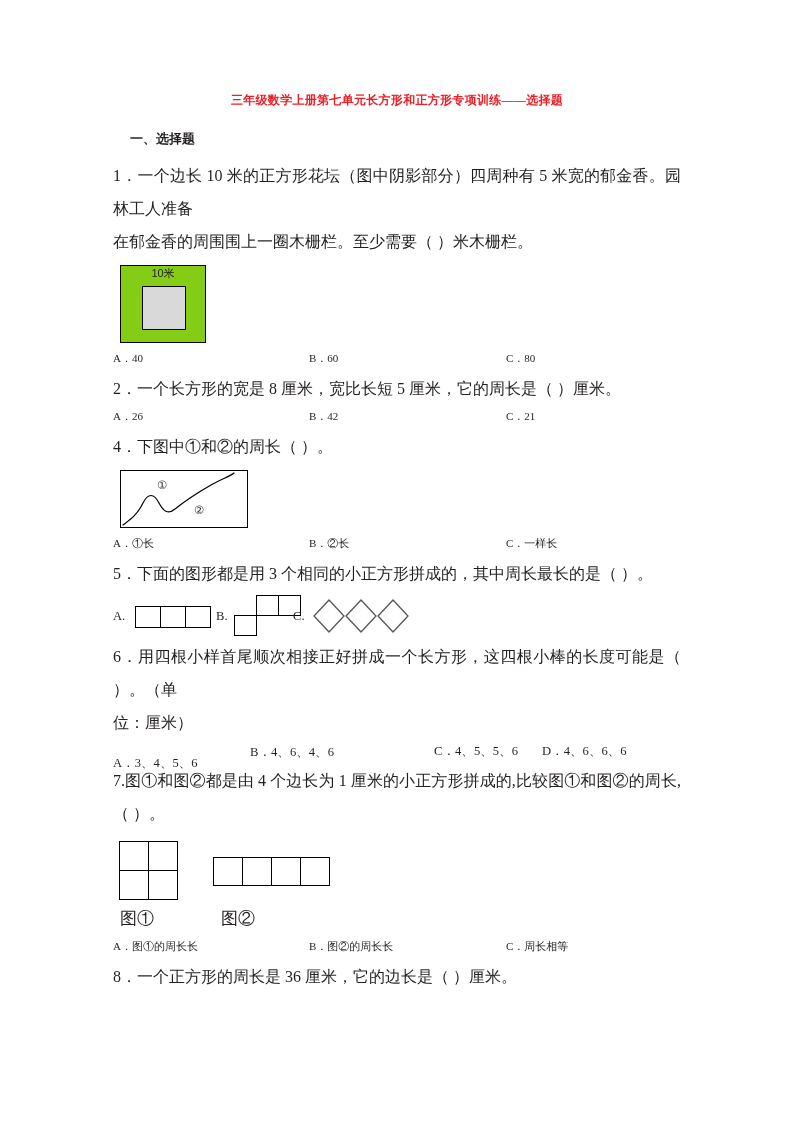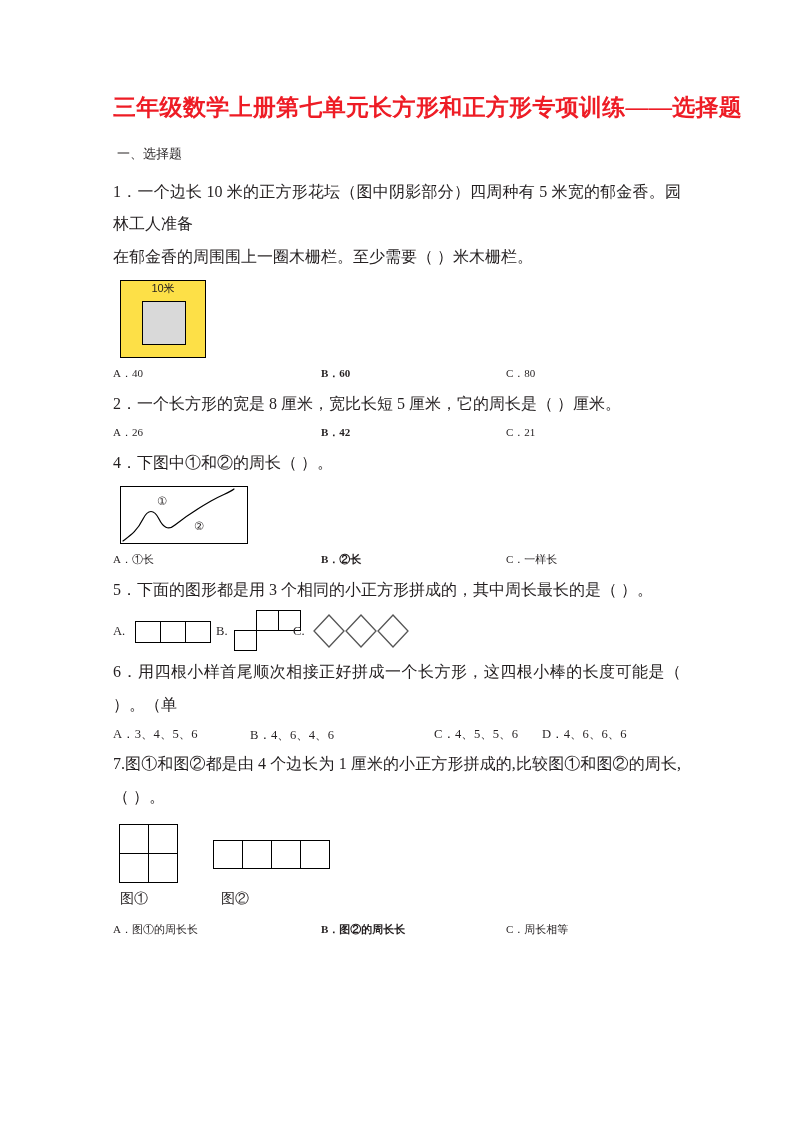--- a/index.html
+++ b/index.html
@@ -26,32 +26,32 @@
     position: absolute;
     left: 113px;
     top: 92px;
     width: 568px;
   }
 
   
   .doc-title {
     color: #ee1c25;
     font-weight: bold;
-    font-size: 23px;
+    font-size: 12px;
     letter-spacing: 0.3px;
     text-align: center;
     line-height: 1.4;
     white-space: nowrap;
     margin: 0 0 20px 0;
   }
 
   .section-head {
-    font-weight: normal;
+    font-weight: bold;
     font-size: 13px;
-    margin: 0 0 12px 4px;
+    margin: 0 0 12px 17px;
     line-height: 1.5;
   }
 
   
   .q-text {
     font-size: 16px;
     line-height: 2.05;
     margin: 0;
     text-align: justify;
   }
@@ -65,43 +65,43 @@
     line-height: 2.05;
     height: 26px;
     margin: 0;
   }
   .opt {
     position: absolute;
     top: 0;
     white-space: nowrap;
   }
   .opt.c1 { left: 0px; }
-  .opt.c2 { left: 208px; font-weight: bold; }
+  .opt.c2 { left: 196px; }
   .opt.c3 { left: 393px; }
 
   .opts4 {
     position: relative;
     font-size: 12.6px;
     line-height: 2.05;
     height: 26px;
   }
-  .opts4 .o1 { position:absolute; left: 0px;   top:0; white-space: nowrap; }
+  .opts4 .o1 { position:absolute; left: 0px;   top:12px; white-space: nowrap; }
   .opts4 .o2 { position:absolute; left: 137px; top:1px; white-space: nowrap; text-align: center; }
   .opts4 .o3 { position:absolute; left: 283px; top:0; white-space: nowrap; margin-left: 38px; }
   .opts4 .o4 { position:absolute; left: 429px; top:0; white-space: nowrap; }
 
   
   .fig-wrap { margin: 6px 0 4px 0; }
 
   .flowerbed {
     position: relative;
     width: 86px;
     height: 78px;
     border: 1.3px solid #000;
-    background: #fde047;
+    background: #84cc16;
     margin-left: 7px;
     box-sizing: border-box;
   }
   .flowerbed .label10 {
     position: absolute;
     left: 50%;
     transform: translateX(-50%);
     top: 2px;
     font-size: 11px;
     font-family: "Liberation Sans", sans-serif;
@@ -185,21 +185,21 @@
   }
   .row1x4 {
     position: absolute;
     left: 100px;
     top: 16px;
     width: 116px;
     height: 29px;
   }
   .figlabel {
     position: absolute;
-    font-size: 14px;
+    font-size: 17px;
     white-space: nowrap;
     text-align: right;
   }
   .figlabel.l1 { left: 7px; top: 66px; }
   .figlabel.l2 { left: 108px; top: 66px; }
 </style>
 </head>
 <body>
 
 <div class="page">
@@ -282,20 +282,21 @@
             <polygon points="16,1 31,17 16,33 1,17" fill="#fff" stroke="#555" stroke-width="1.3"></polygon>
             <polygon points="48,1 63,17 48,33 33,17" fill="#fff" stroke="#555" stroke-width="1.3"></polygon>
             <polygon points="80,1 95,17 80,33 65,17" fill="#fff" stroke="#555" stroke-width="1.3"></polygon>
           </svg>
         </div>
       </div>
     </div>
 
     <div class="q-block">
       <p class="q-text">6．用四根小样首尾顺次相接正好拼成一个长方形，这四根小棒的长度可能是（     ）。（单</p>
+      <p class="q-text">位：厘米）</p>
       <div class="opts4">
         <span class="o1">A．3、4、5、6</span>
         <span class="o2">B．4、6、4、6</span>
         <span class="o3">C．4、5、5、6</span>
         <span class="o4">D．4、6、6、6</span>
       </div>
     </div>
 
     <div class="q-block">
       <p class="q-text">7.图①和图②都是由 4 个边长为 1 厘米的小正方形拼成的,比较图①和图②的周长,（     ）。</p>
@@ -317,15 +318,18 @@
         <span class="figlabel l2">图②</span>
       </div>
 
       <div class="opts">
         <span class="opt c1">A．图①的周长长</span>
         <span class="opt c2">B．图②的周长长</span>
         <span class="opt c3">C．周长相等</span>
       </div>
     </div>
 
+    <div class="q-block">
+      <p class="q-text">8．一个正方形的周长是 36 厘米，它的边长是（     ）厘米。</p>
+    </div>
 
   </div>
 </div>
 
 </body></html>

